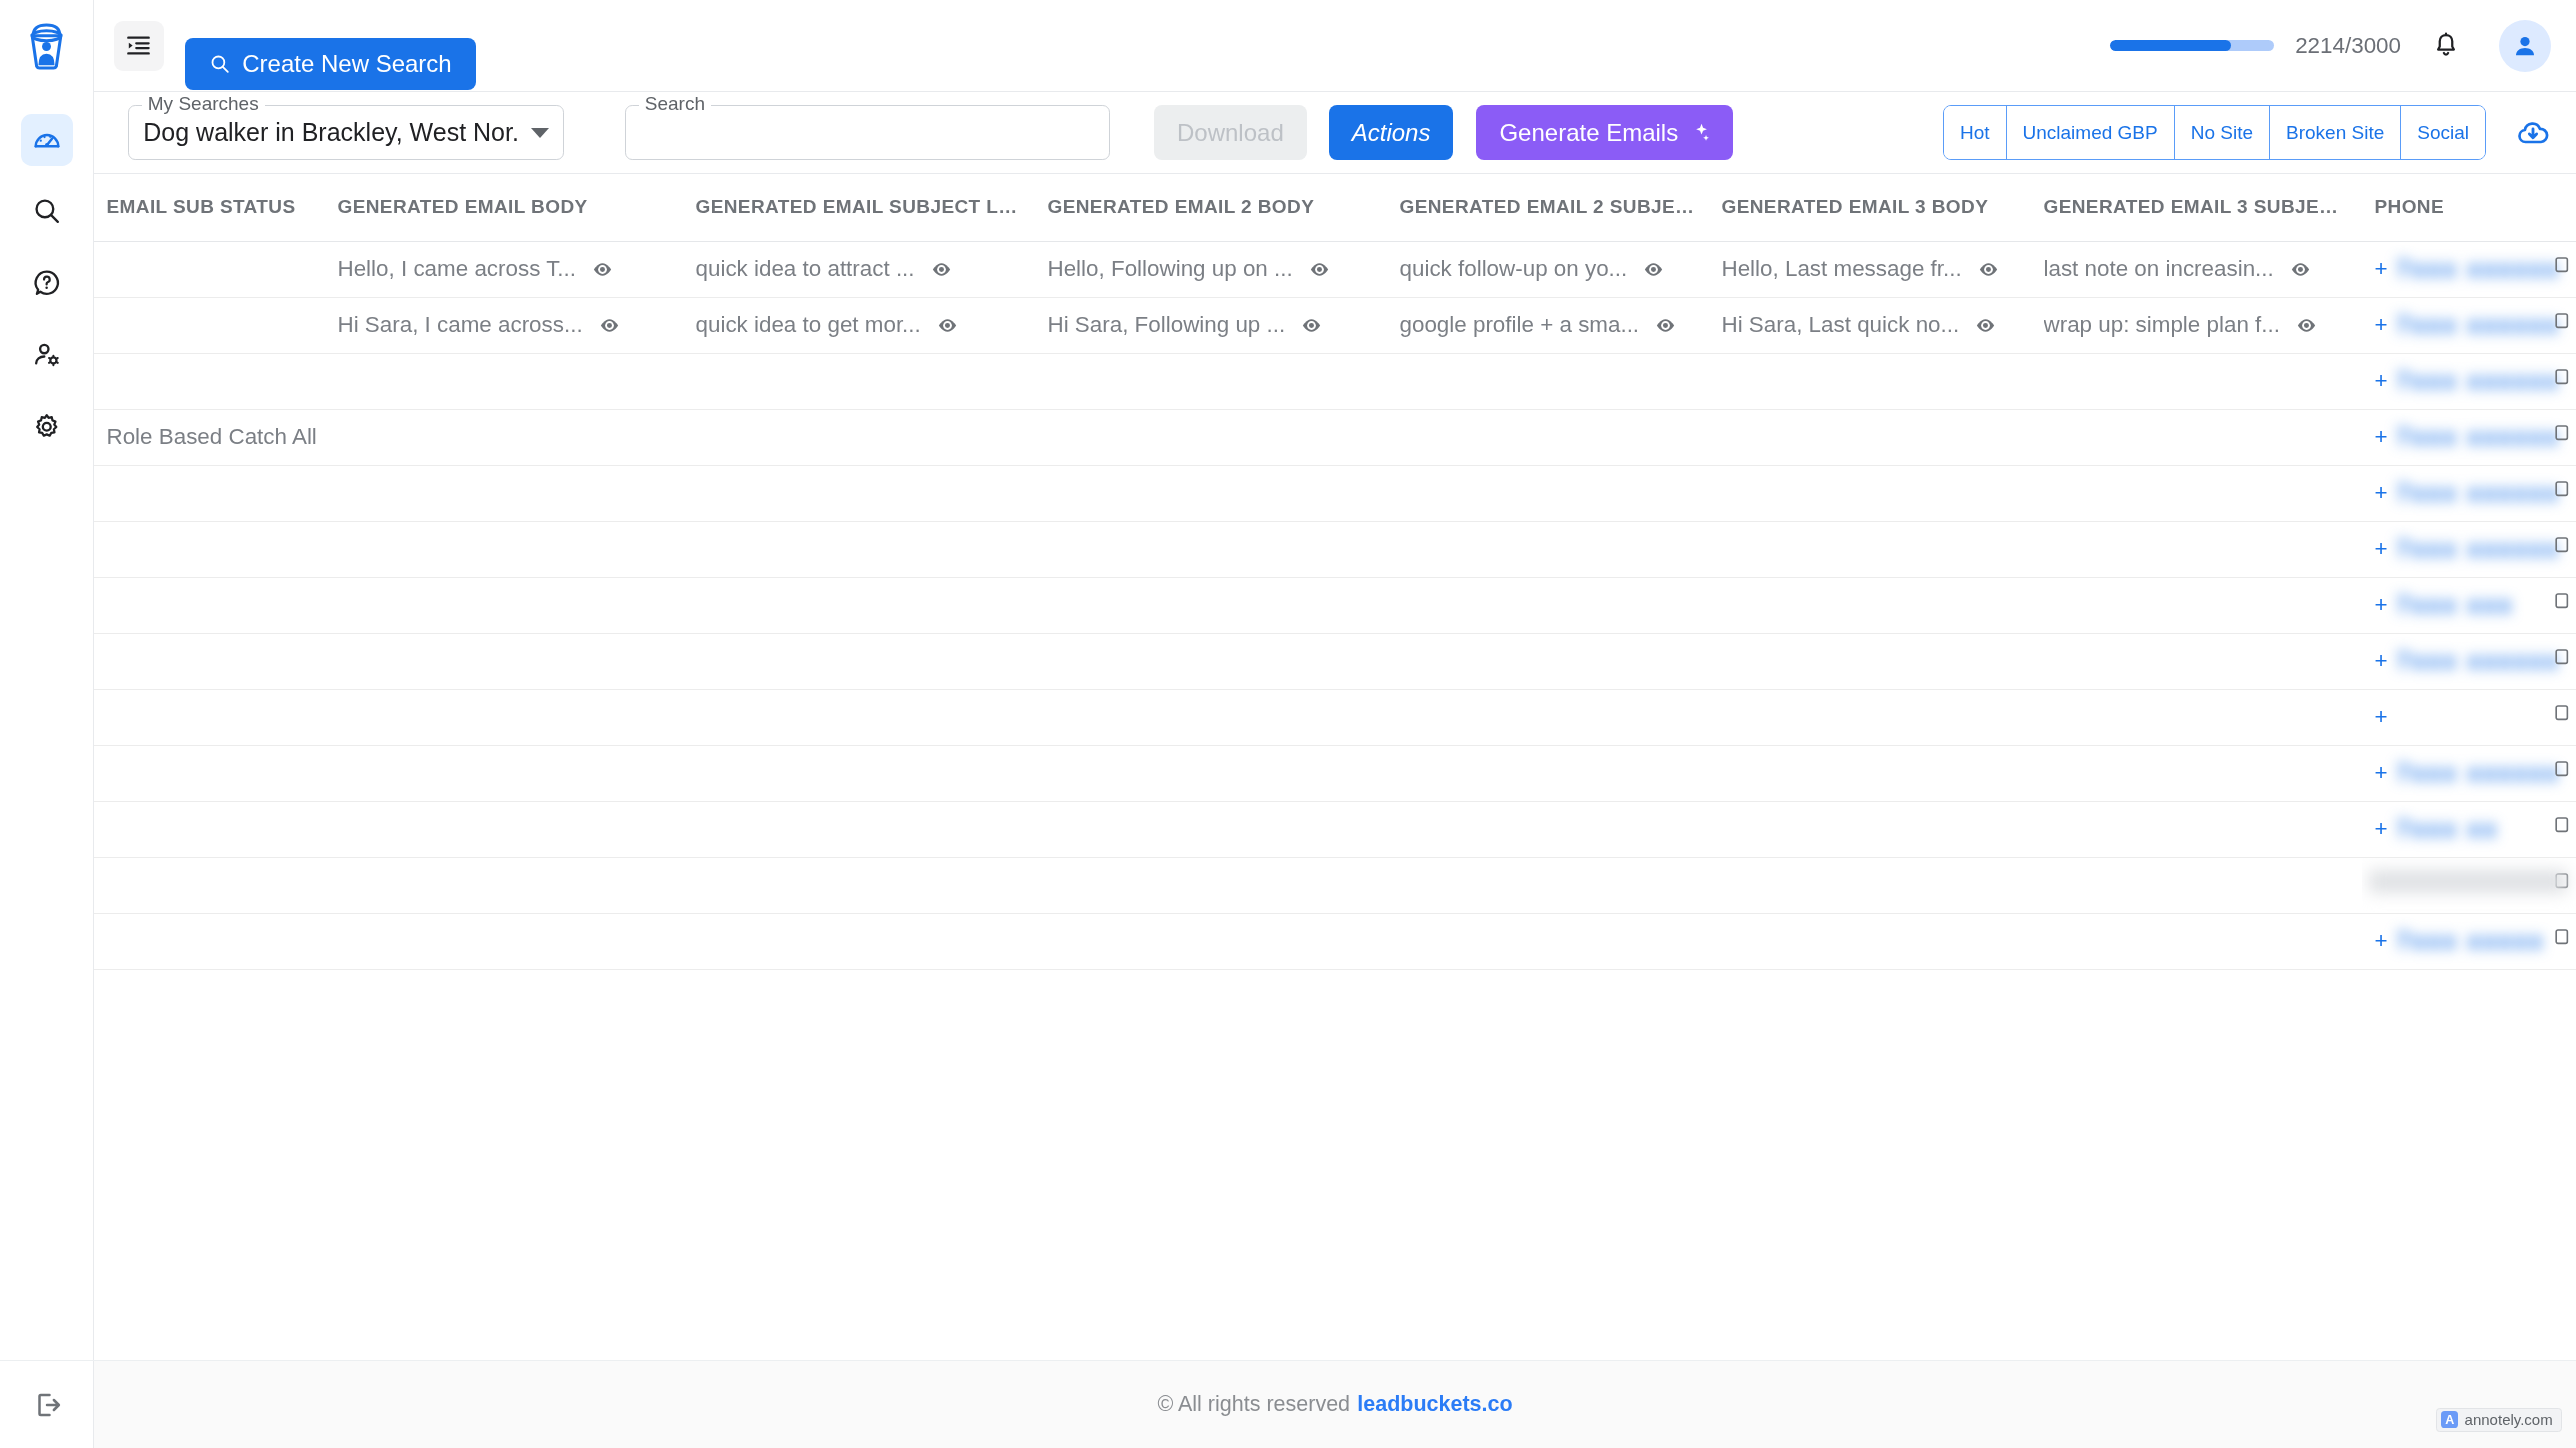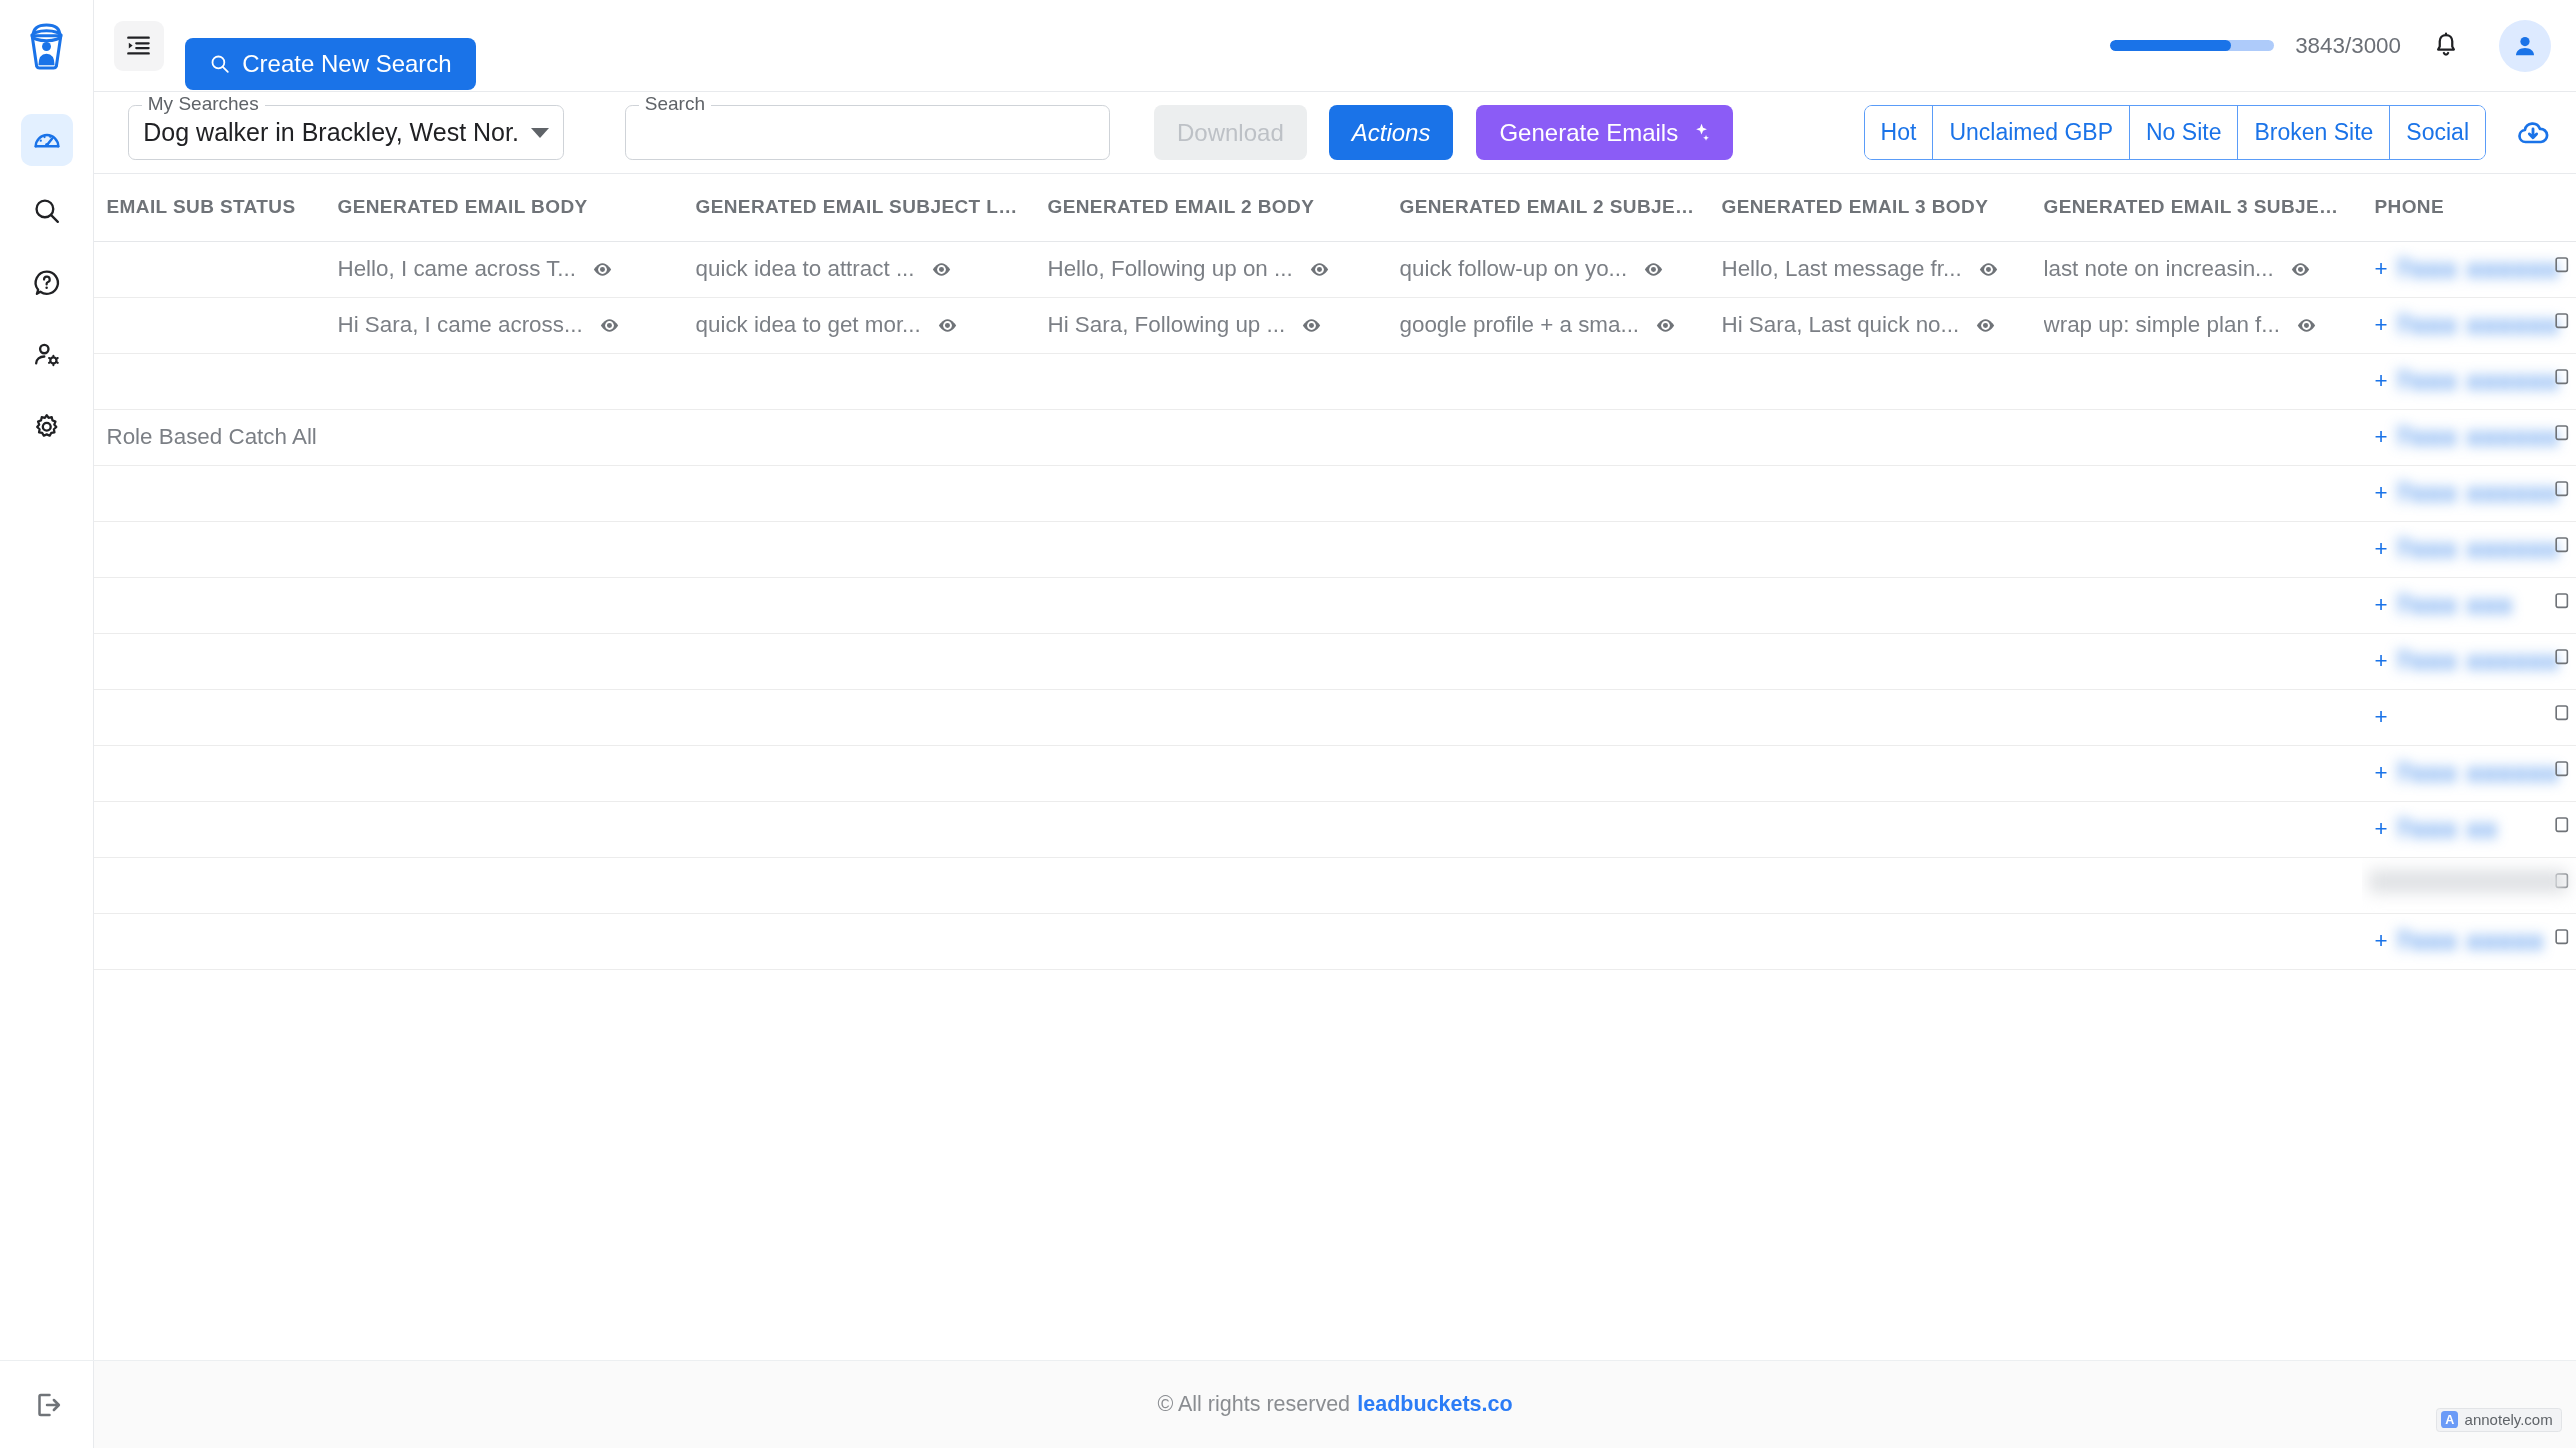--- a/index.html
+++ b/index.html
@@ -105,21 +105,21 @@
   .btn-download { background: #eceeef; color: #bdc1c6; margin-left: 38px; cursor: default; }
   .btn-actions { background: #1a73e8; color: #fff; margin-left: 16px; font-style: italic; }
   .btn-generate { background: #8b5cf6; color: #ffffff; margin-left: 17px; gap: 10.7px; }
 
   .pillgroup {
     margin-left: auto; display: flex; align-items: center;
     border: 0.9px solid #5a9cf8; border-radius: 8px; overflow: hidden; height: 55px;
   }
   .pill {
     height: 54px; display: flex; align-items: center; padding: 0 16px;
-    font-size: 23px; color: #1a73e8; cursor: pointer; background: #fff;
+    font-size: 19px; color: #1a73e8; cursor: pointer; background: #fff;
     border-right: 0.9px solid #5a9cf8; white-space: nowrap;
   }
   .pill:last-child { border-right: none; }
   .cloud-dl { margin-left: 23px; cursor: pointer; display: flex; align-items: center; }
 
   
   .tablewrap { flex: 1; position: relative; overflow: hidden; background: #fff; border-top: 0.9px solid #e8eaed; }
   table { border-collapse: collapse; width: 2482px; table-layout: fixed; }
   thead th {
     height: 67px; text-align: left; vertical-align: middle;
@@ -254,21 +254,21 @@
         </svg>
         <span>Create New Search</span>
       </button>
 
       <div class="spacer"></div>
 
       <div class="credit-wrap">
         <div class="credit-bar">
           <i id="creditfill" style="width: 74%;"></i>
         </div>
-        <span class="credit-text">3843/3000</span>
+        <span class="credit-text">2214/3000</span>
       </div>
 
       <div class="bell">
         <svg width="30" height="30" viewBox="0 0 24 24" fill="none">
           <path d="M12 3.2c-3 0-5 2.2-5 5v4.2l-1.3 2.4h12.6L17 12.4V8.2c0-2.8-2-5-5-5Z" stroke="#202124" stroke-width="1.8" stroke-linejoin="round"></path>
           <path d="M12 2.1v1.1" stroke="#202124" stroke-width="1.8" stroke-linecap="round"></path>
           <path d="M10.3 17.6a1.8 1.8 0 0 0 3.4 0" stroke="#202124" stroke-width="1.8" stroke-linecap="round"></path>
         </svg>
       </div>
 

